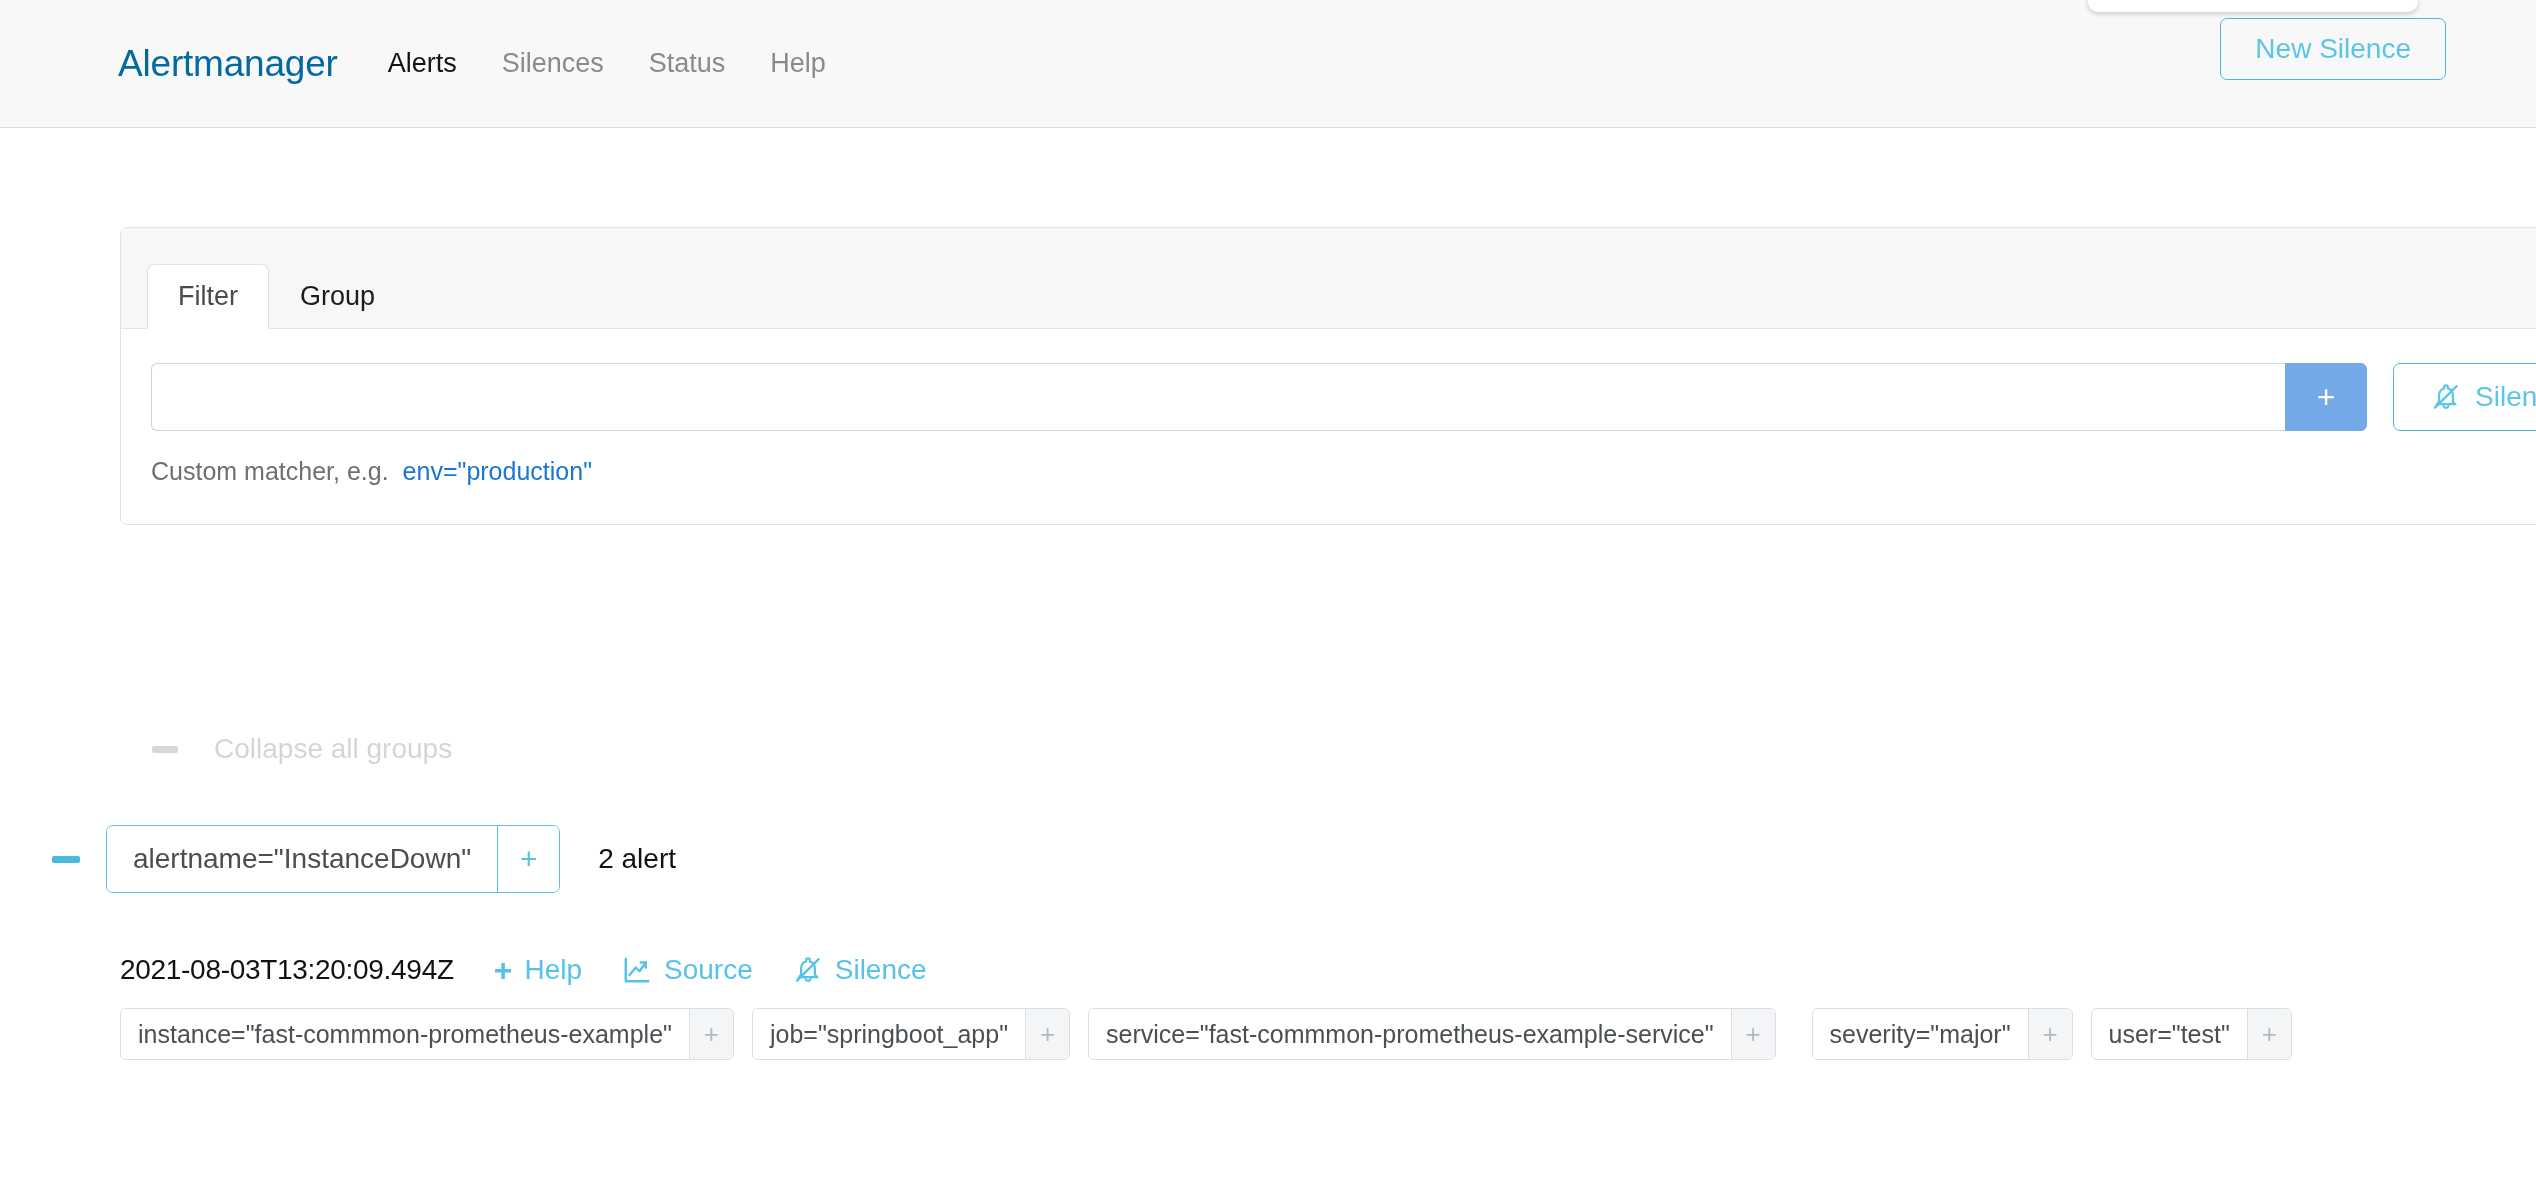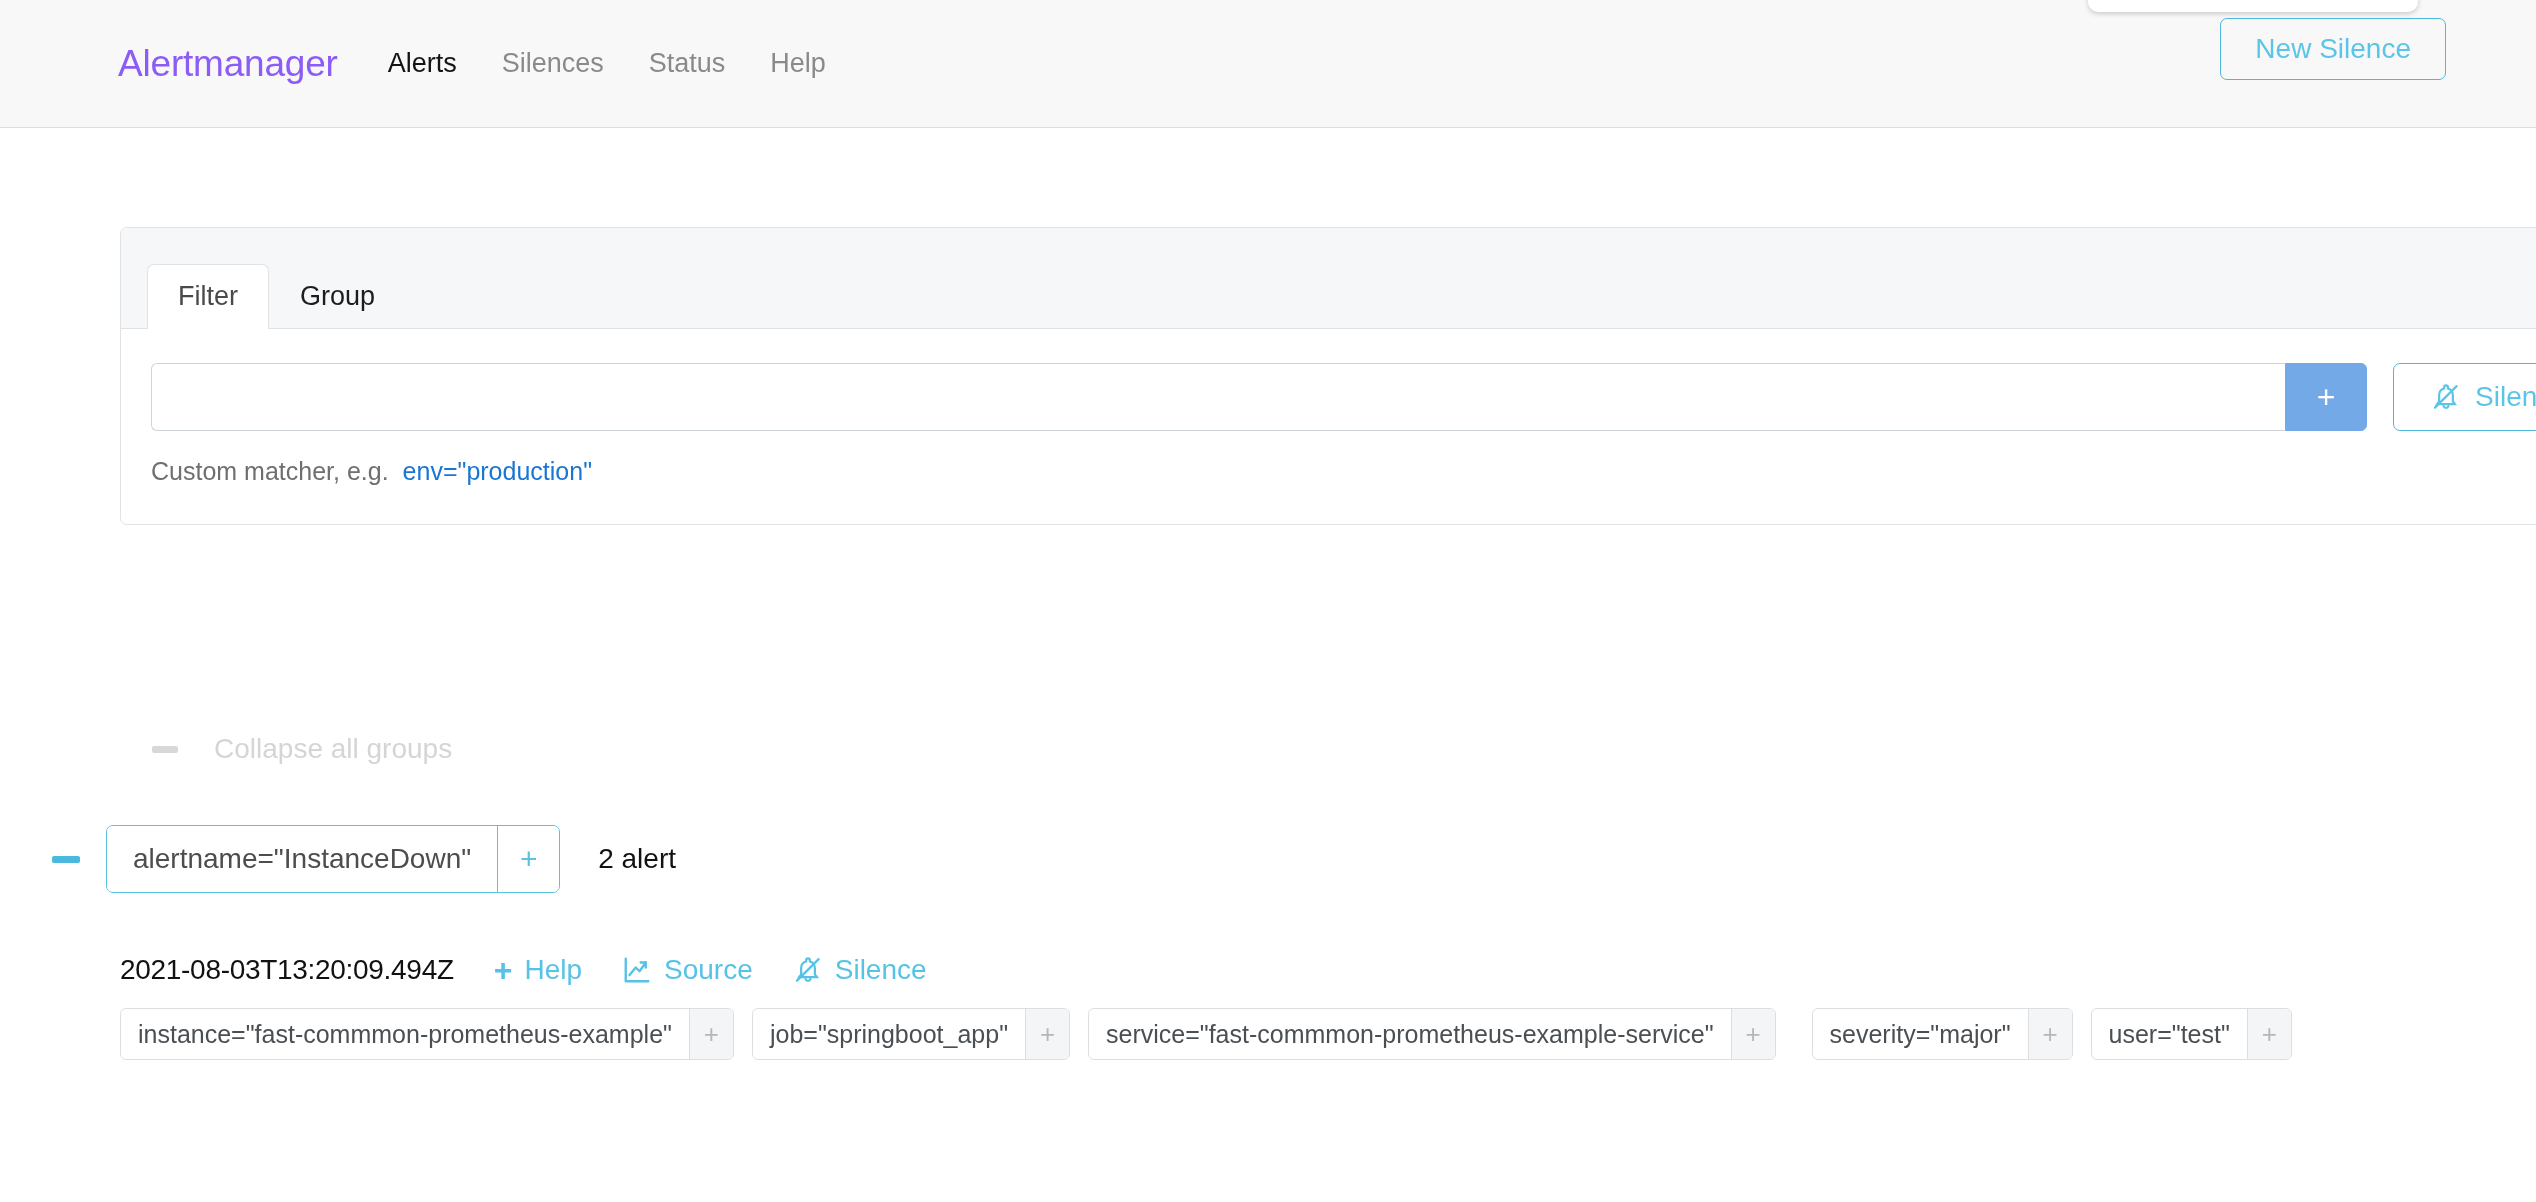--- a/index.html
+++ b/index.html
@@ -30,21 +30,21 @@
     height: 128px;
     background: #f8f8f8;
     border-bottom: 1px solid #dddddd;
     display: flex;
     align-items: center;
     padding-left: 118px;
     z-index: 10;
   }
   .brand {
     font-size: 37px;
-    color: #8b5cf6;
+    color: #0369a1;
     letter-spacing: -0.2px;
     margin-right: 50px;
     white-space: nowrap;
   }
   .nav-links { display: flex; align-items: center; gap: 45px; }
   .nav-link {
     font-size: 27px;
     color: #8a8a8a;
     text-decoration: none;
     white-space: nowrap;

